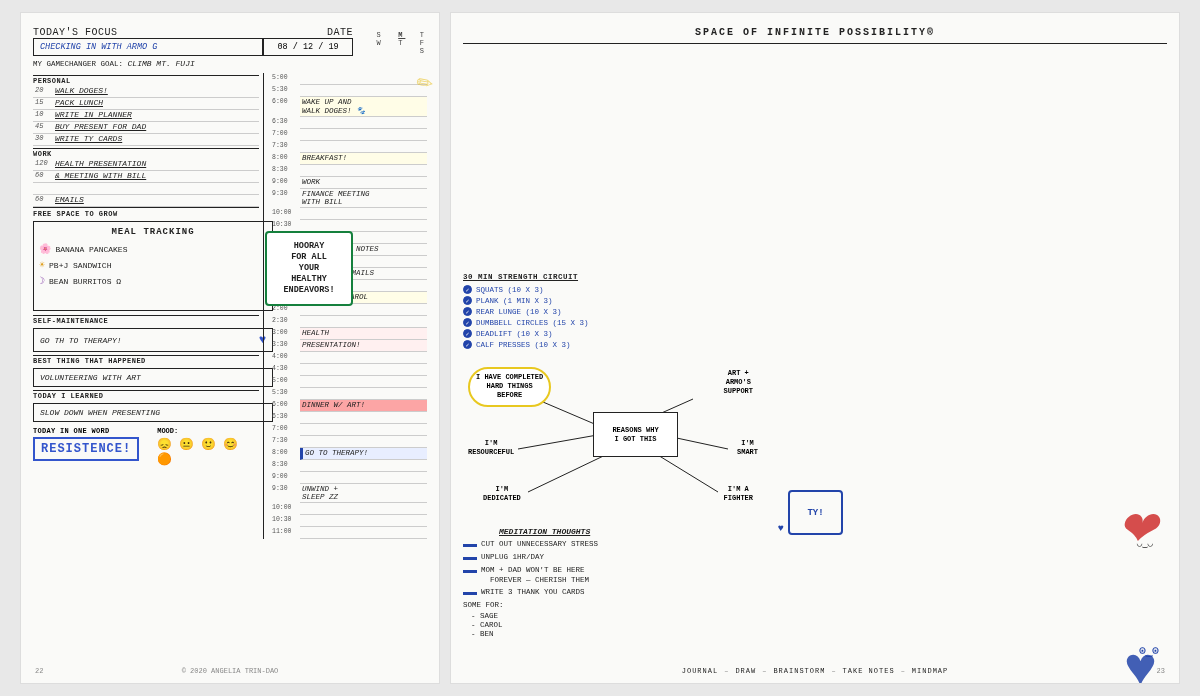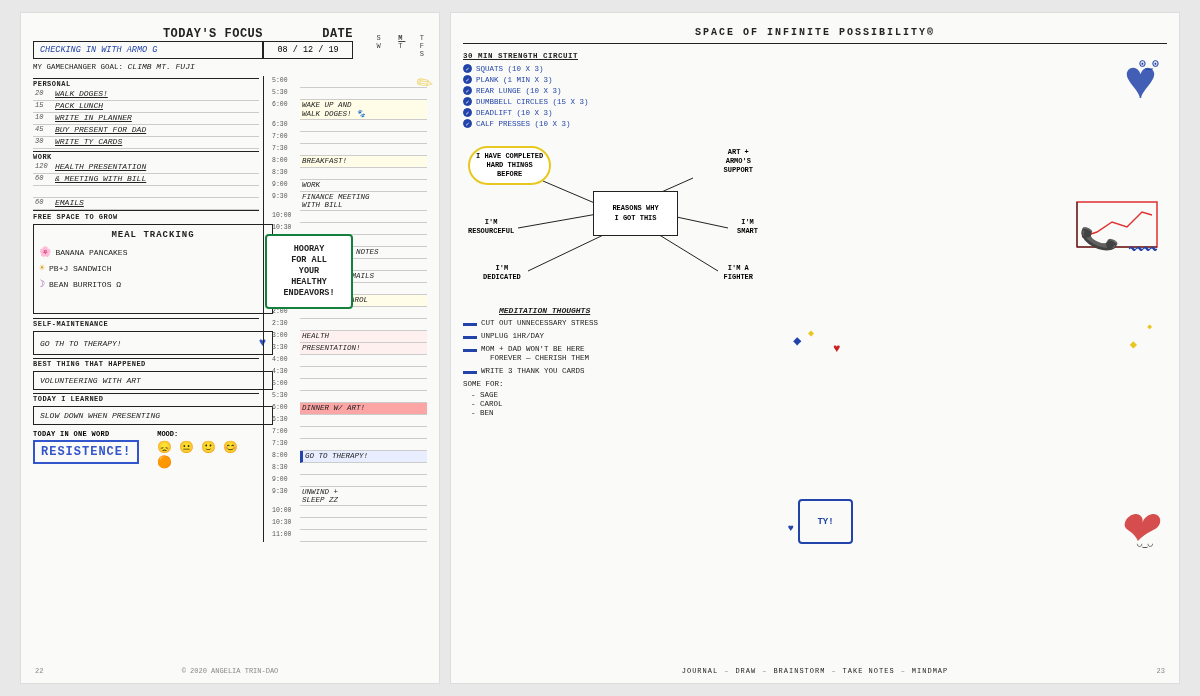--- a/index.html
+++ b/index.html
@@ -29,26 +29,25 @@
     .page-left {
       width: 420px;
       flex-shrink: 0;
     }
     .page-right {
       flex: 1;
     }
 
     
     .section-label {
-      font-size: 12px;
-      font-weight: bold;
+      font-size: 10px;
+      font-weight: normal;
       letter-spacing: 0.5px;
       text-transform: uppercase;
       color: #222;
-      text-align: right;
     }
     .focus-box {
       border: 1.5px solid #222;
       padding: 3px 6px;
       font-size: 8.5px;
       font-style: italic;
       width: 230px;
       font-family: 'Courier New', monospace;
       color: #2244aa;
     }
@@ -691,21 +690,21 @@
 
     <div style="position:absolute; top:50px; right:5px; font-size:28px; opacity:0.6; transform:rotate(10deg); color:#e8c020;">✏</div>
 
     <div class="page-num">22</div>
     <div class="copyright">© 2020 ANGELIA TRIN-DAO</div>
   </div>
 
   <div class="page page-right">
     <div class="right-title">SPACE OF INFINITE POSSIBILITY®</div>
 
-    <div style="display:flex; gap:10px; height:calc(100% - 55px);">
+    <div style="display:flex; gap:0; height:calc(100% - 55px);align-items:flex-end;">
 
       <div style="width:310px; flex-shrink:0;">
 
         <div class="strength-section">
           <div class="strength-title">30 MIN STRENGTH CIRCUIT</div>
           <div class="exercise-item">
               <div class="check-circle checked">✓</div>
               <span>SQUATS (10 x 3)</span>
             </div>
           <div class="exercise-item">
@@ -798,21 +797,21 @@
           </svg>
         </div>
 
         <div style="position:absolute; top:170px; right:50px; font-size:28px; color:#2244aa; transform:rotate(-20deg);">📞</div>
 
         <div style="position:absolute; top:280px; left:10px; font-size:14px; color:#2244aa;">◆</div>
         <div style="position:absolute; top:275px; left:25px; font-size:10px; color:#e8c820;">◆</div>
         <div style="position:absolute; top:285px; right:30px; font-size:12px; color:#e8c820;">◆</div>
         <div style="position:absolute; top:270px; right:15px; font-size:8px; color:#e8c820;">◆</div>
 
-        <div style="position:absolute; bottom:95px; left:15px; width:55px; height:45px; border:2px solid #2244aa; border-radius:4px; display:flex;align-items:center;justify-content:center;font-size:9px;font-weight:bold;color:#2244aa;text-align:center;">TY!</div>
+        <div style="position:absolute; bottom:104px; left:15px; width:55px; height:45px; border:2px solid #2244aa; border-radius:4px; display:flex;align-items:center;justify-content:center;font-size:9px;font-weight:bold;color:#2244aa;text-align:center;">TY!</div>
         <div style="position:absolute;bottom:105px;left:5px;font-size:10px;color:#2244aa;">♥</div>
 
         <div style="position:absolute; bottom:80px; right:10px; font-size:48px; color:#cc2222; opacity:0.8; font-style:italic;">❤</div>
         <div style="position:absolute;bottom:90px;right:14px;font-size:9px;color:#222;">◡‿◡</div>
 
         <div style="position:absolute;top:185px;right:10px;font-size:14px;color:#2244aa;">〰〰</div>
 
         <div style="position:absolute;top:290px;left:50px;font-size:12px;color:#cc2222;">♥</div>
       </div>
     </div>

